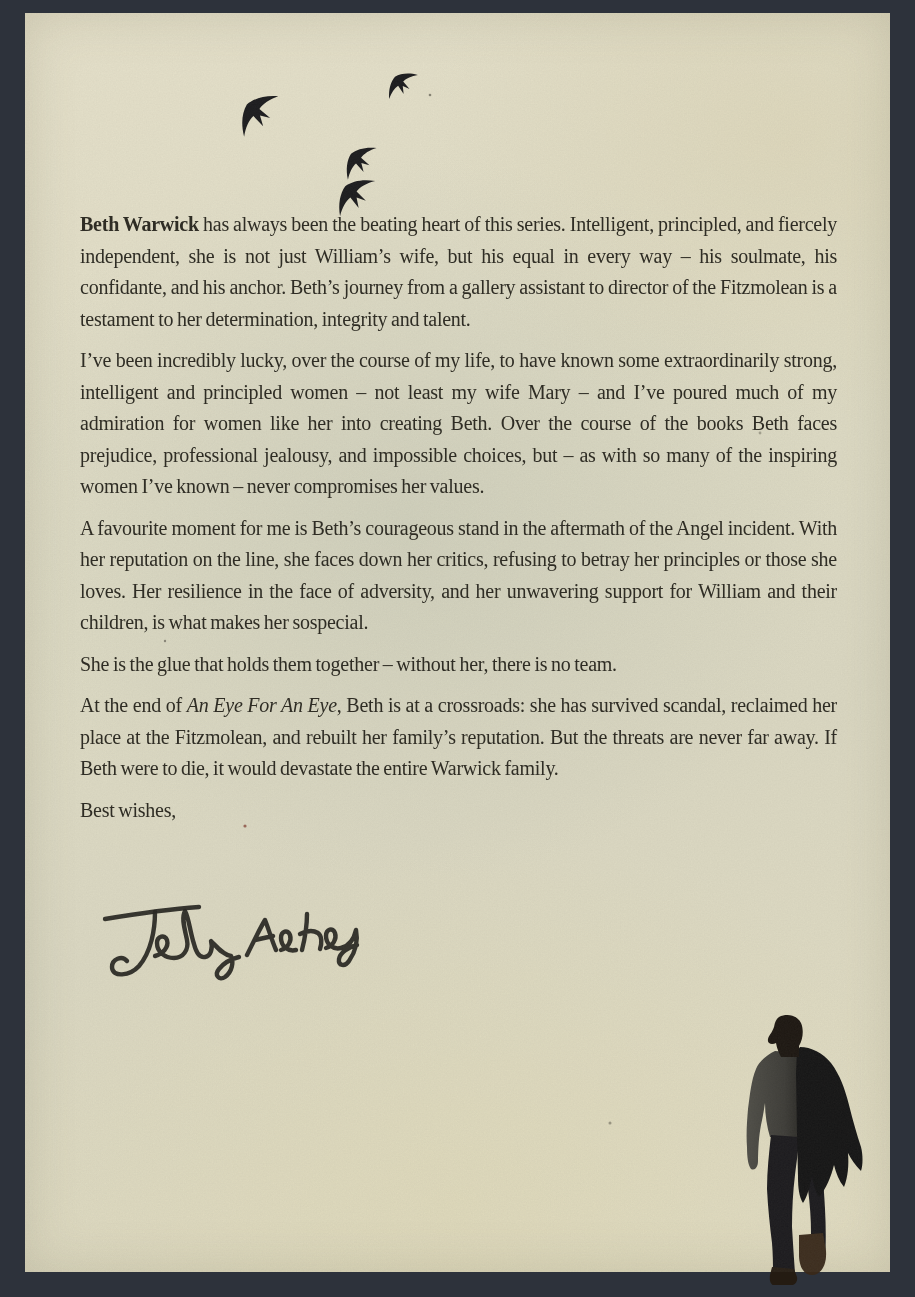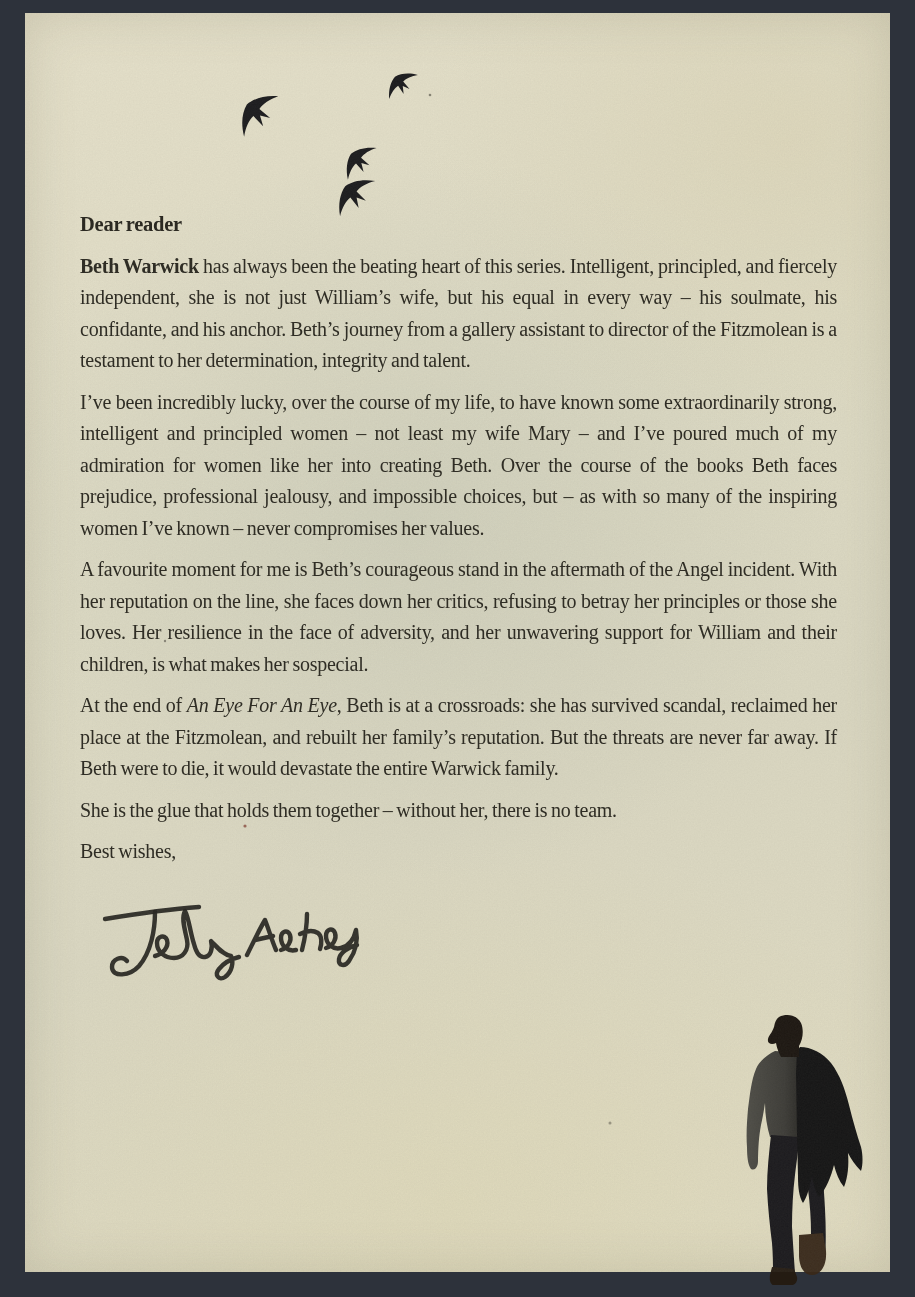--- a/index.html
+++ b/index.html
@@ -42,27 +42,26 @@
     <defs>
       <path id="bird" d="M34 0 C22 2 10 10 0 24 C10 18 20 15 28 16 L26 34 L34 22 L40 34 L40 16 C48 15 58 18 68 24 C58 10 46 2 34 0 Z" fill="#17171a"></path>
     </defs>
     <use href="#bird" transform="translate(52,60) rotate(-50) scale(0.78) translate(-34,-17)"></use>
     <use href="#bird" transform="translate(196,31) rotate(-40) scale(0.55) translate(-34,-17)"></use>
     <use href="#bird" transform="translate(154,108) rotate(-48) scale(0.63) translate(-34,-17)"></use>
     <use href="#bird" transform="translate(149,142) rotate(-45) scale(0.73) translate(-34,-17)"></use>
   </svg>
 
   <div class="content">
-    <p class="salutation">Dear reader</p>
     <div id="paragraphs">
         <p class="para"><b>Beth Warwick</b><span> has always been the beating heart of this series. Intelligent, principled, and fiercely independent, she is not just William’s wife, but his equal in every way – his soulmate, his confidante, and his anchor. Beth’s journey from a gallery assistant to director of the Fitzmolean is a testament to her determination, integrity and talent.</span></p>
         <p class="para"><span>I’ve been incredibly lucky, over the course of my life, to have known some extraordinarily strong, intelligent and principled women – not least my wife Mary – and I’ve poured much of my admiration for women like her into creating Beth. Over the course of the books Beth faces prejudice, professional jealousy, and impossible choices, but – as with so many of the inspiring women I’ve known – never compromises her values.</span></p>
         <p class="para"><span>A favourite moment for me is Beth’s courageous stand in the aftermath of the Angel incident. With her reputation on the line, she faces down her critics, refusing to betray her principles or those she loves. Her resilience in the face of adversity, and her unwavering support for William and their children, is what makes her sospecial.</span></p>
+        <p class="para"><span>She is the glue that holds them together – without her, there is no team.</span></p>
         <p class="para"><span>At the end of </span><i>An Eye For An Eye</i><span>, Beth is at a crossroads: she has survived scandal, reclaimed her place at the Fitzmolean, and rebuilt her family’s reputation. But the threats are never far away. If Beth were to die, it would devastate the entire Warwick family.</span></p>
-        <p class="para"><span>She is the glue that holds them together – without her, there is no team.</span></p>
       </div>
     <p class="para closing">Best wishes,</p>
   </div>
 
   <svg class="signature" viewBox="0 0 280 100" aria-hidden="true">
     <path d="M10 21 C40 16 75 11 104 9"></path>
     <path d="M60 14 C60 32 56 54 44 68 C35 78 17 80 17 69 C17 61 27 57 32 63"></path>
     <path d="M60 58 C68 56 74 49 72 42 C70 36 62 38 62 45 C62 54 70 60 79 60 C88 60 94 52 92 42 C90 32 86 20 90 13 C94 20 95 34 99 46 C101 54 104 60 110 59 C116 58 118 50 116 43 C122 49 128 57 136 58 C139 64 137 74 130 79 C124 83 119 77 124 71 C128 66 136 61 144 59"></path>
     <path d="M152 57 C158 45 164 32 170 22 C174 32 177 43 181 52 M160 42 L178 38"></path>
     <path d="M186 52 C193 50 197 43 195 37 C193 31 186 33 186 40 C186 48 193 54 201 52"></path>

